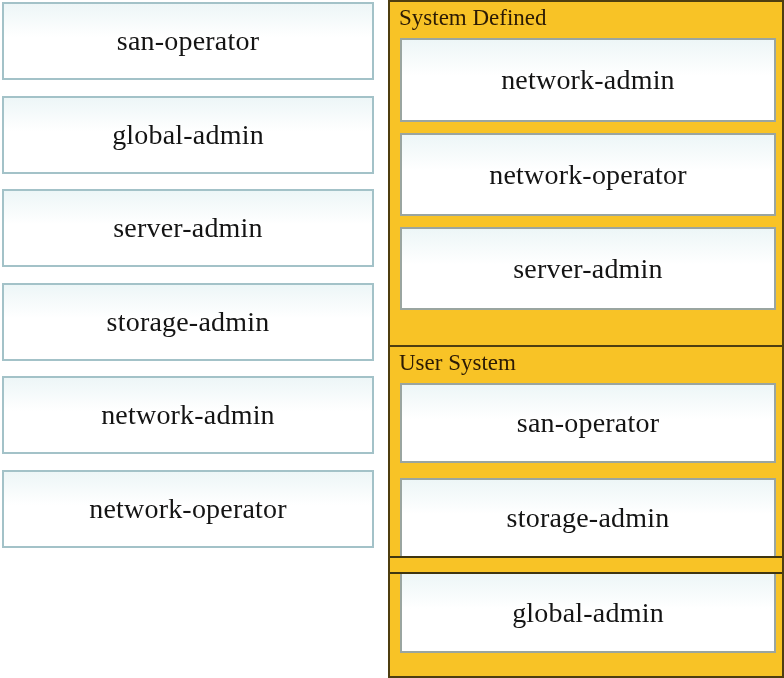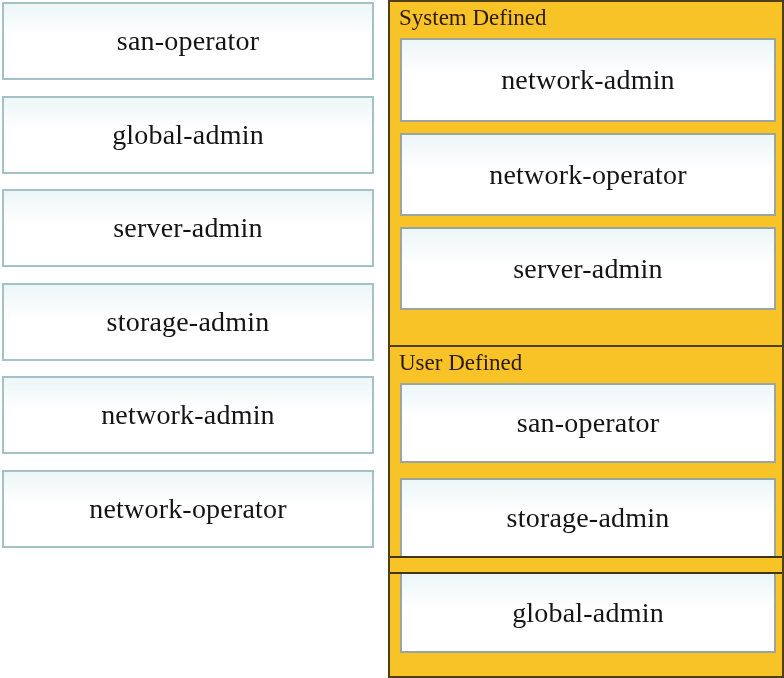--- a/index.html
+++ b/index.html
@@ -118,21 +118,21 @@
   </div>
   <div class="slot slot-2">
     <span class="label">network-operator</span>
   </div>
   <div class="slot slot-3">
     <span class="label">server-admin</span>
   </div>
 </div>
 
 <div id="user-defined" class="container">
-  <div class="container-title">User Defined</div>
+  <div class="container-title">User System</div>
   <div class="slot slot-1">
     <span class="label">san-operator</span>
   </div>
   <div class="slot slot-2">
     <span class="label">storage-admin</span>
   </div>
   <div class="slot slot-3">
     <span class="label">global-admin</span>
   </div>
   <div id="seam1" class="seam"></div>

